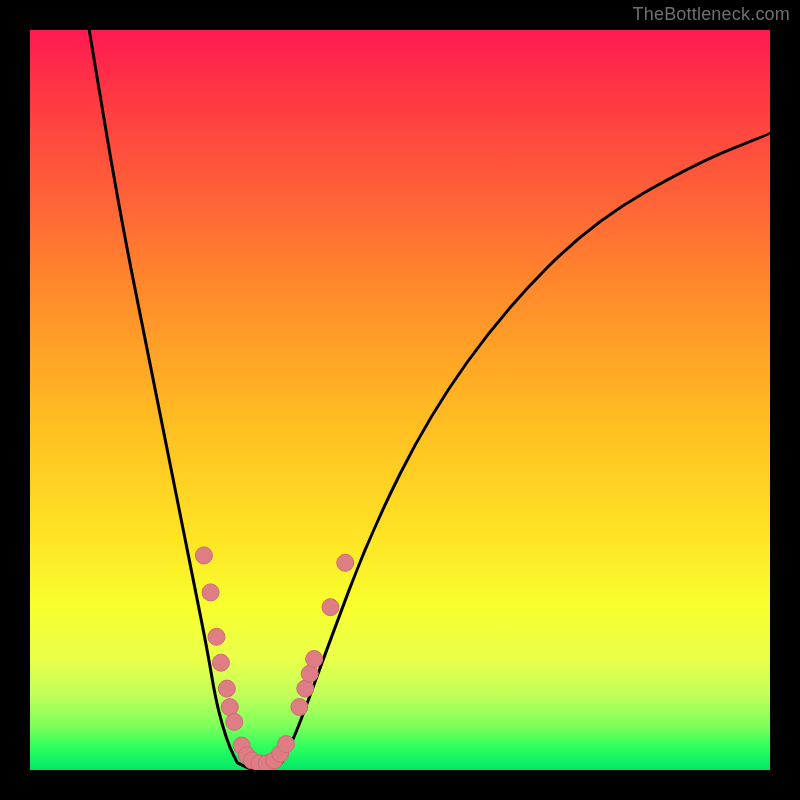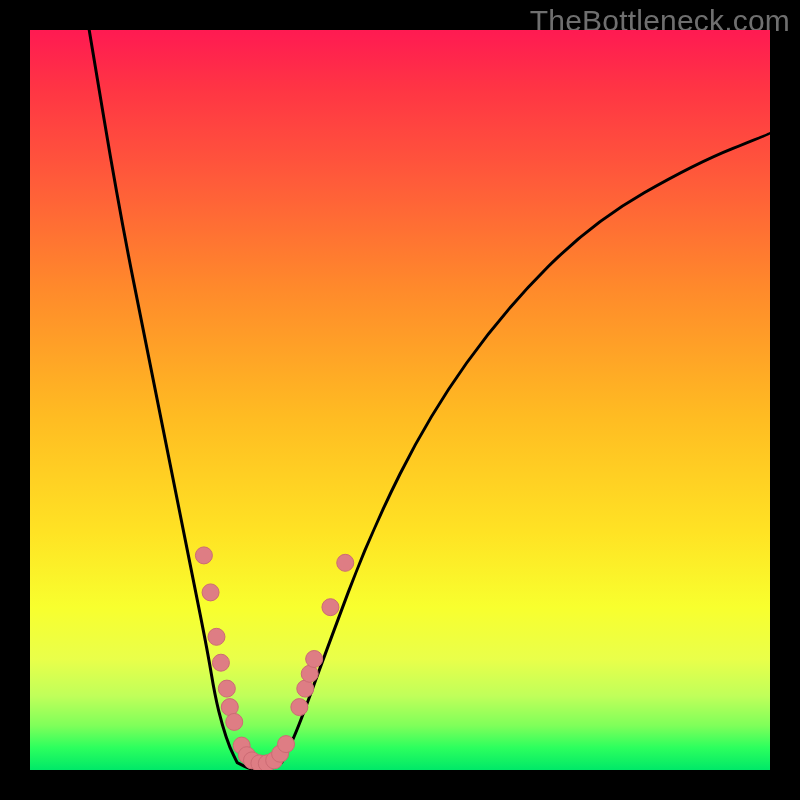--- a/index.html
+++ b/index.html
@@ -37,21 +37,21 @@
       #7fff5a 94%,
       #2cff5e 97%,
       #00e868 100%
     );
   }
   .attribution {
     position: absolute;
     top: 4px;
     right: 10px;
     color: #6f6f6f;
-    font-size: 30px;
+    font-size: 18px;
     font-weight: 500;
     letter-spacing: 0.2px;
   }
   svg.curves {
     position: absolute;
     left: 0;
     top: 0;
     width: 740px;
     height: 740px;
   }

